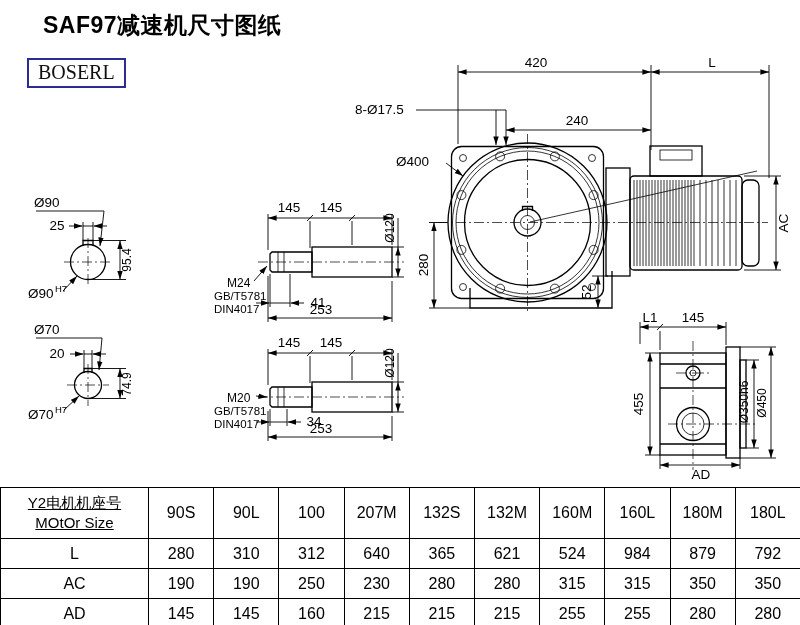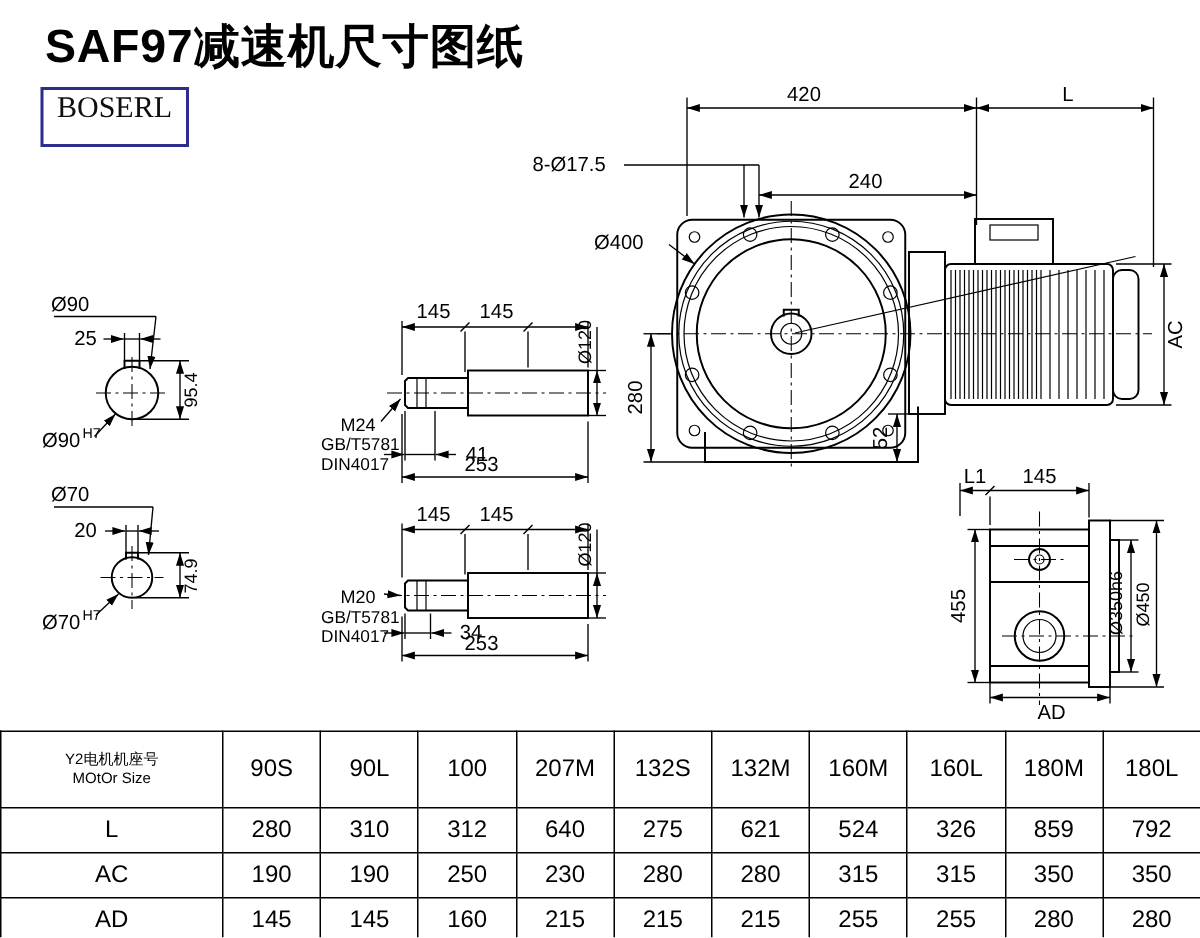--- a/index.html
+++ b/index.html
@@ -1,35 +1,35 @@
 <!DOCTYPE html>
 <html><head>
 <meta charset="utf-8">
 <style>
   html,body{margin:0;padding:0;background:#fff;}
   #stage{position:relative;width:800px;height:625px;background:#fff;overflow:hidden;
          font-family:"Liberation Sans",sans-serif;color:#000;}
-  .title{position:absolute;left:30px;top:10px;font-size:31px;font-weight:700;letter-spacing:.5px;white-space:nowrap;}
-  .logo{position:absolute;left:27px;top:58px;border:2px solid #2d2d8f;padding:0 9px 12px;
+  .title{position:absolute;left:43px;top:10px;font-size:23px;font-weight:700;letter-spacing:.5px;white-space:nowrap;}
+  .logo{position:absolute;left:27px;top:58px;border:2px solid #2d2d8f;padding:0 9px 2px;
         font-family:"Liberation Serif",serif;font-size:20px;line-height:24px;color:#101010;}
   svg{position:absolute;left:0;top:0;}
   svg text{fill:#000;font-family:"Liberation Sans",sans-serif;font-size:13.5px;text-anchor:middle;}
   svg text.st{text-anchor:start;}
   svg text.t12{font-size:12px;}
   svg text.t11{font-size:11.5px;}
   svg text.t9{font-size:9.5px;}
   .ol{stroke:#000;stroke-width:1.3;fill:none;}
   .thin{stroke:#000;stroke-width:.8;fill:none;}
   .cl{stroke:#000;stroke-width:.7;fill:none;stroke-dasharray:10 3 2 3;}
   .dim{stroke:#000;stroke-width:.9;fill:none;}
   table.dims{position:absolute;left:0;top:487px;width:800px;border-collapse:collapse;table-layout:fixed;background:#fff;}
   table.dims td{border:1.7px solid #000;text-align:center;vertical-align:middle;padding:0;font-size:16px;}
   tr.hrow td{height:50px;}
   tr.drow td{height:29px;}
-  .hc div{font-size:10px;line-height:1.35;}
+  .hc div{font-size:15px;line-height:1.35;text-decoration:underline;}
 </style>
 </head>
 <body>
 
 <div id="stage">
 
   <svg width="800" height="625" viewBox="0 0 800 625" xmlns="http://www.w3.org/2000/svg">
     <defs>
       <marker id="arr" viewBox="0 0 9 7" refX="8.6" refY="3.5" markerWidth="9" markerHeight="7" orient="auto-start-reverse" markerUnits="userSpaceOnUse">
         <path d="M0,0.8 L8.6,3.5 L0,6.2 Z" fill="#000"></path>
@@ -349,25 +349,25 @@
       <td>160L</td>
       <td>180M</td>
       <td>180L</td>
     </tr>
     <tr class="drow">
       <td>L</td>
       <td>280</td>
       <td>310</td>
       <td>312</td>
       <td>640</td>
-      <td>275</td>
+      <td>365</td>
       <td>621</td>
       <td>524</td>
-      <td>326</td>
-      <td>859</td>
+      <td>984</td>
+      <td>879</td>
       <td>792</td>
     </tr>
     <tr class="drow">
       <td>AC</td>
       <td>190</td>
       <td>190</td>
       <td>250</td>
       <td>230</td>
       <td>280</td>
       <td>280</td>

